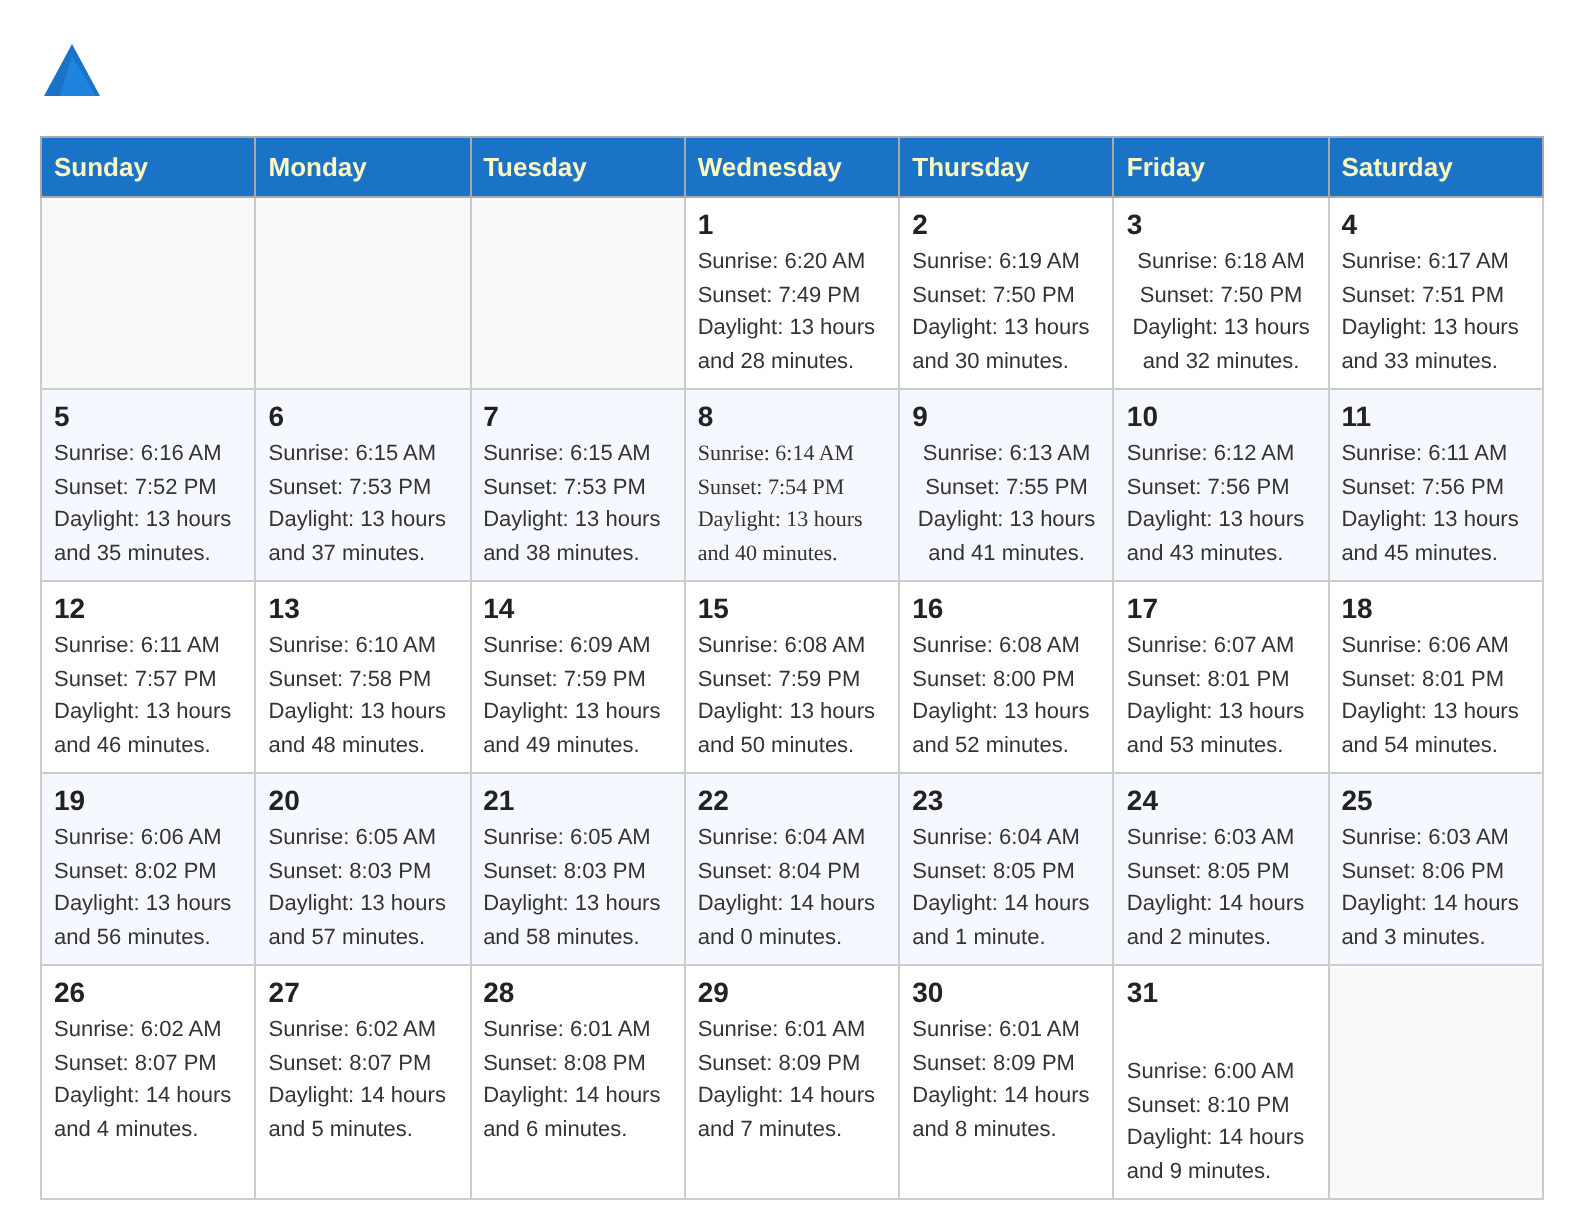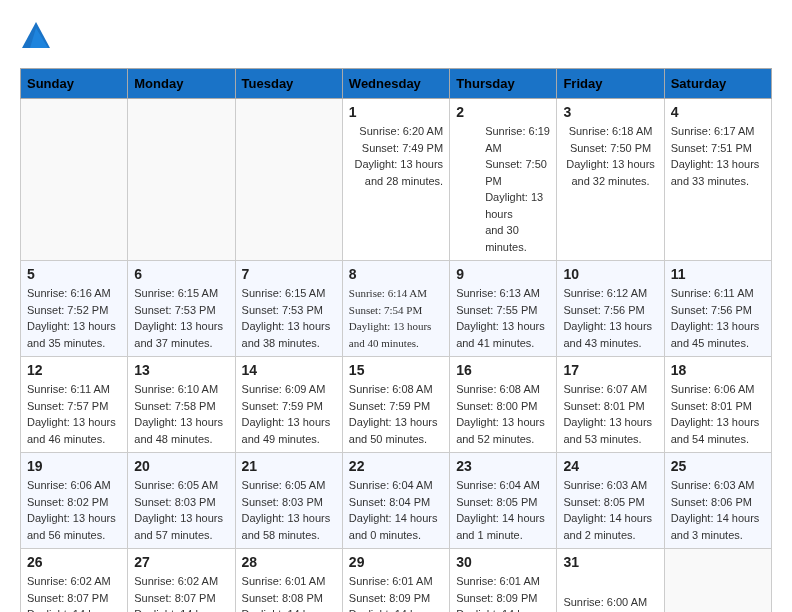--- a/index.html
+++ b/index.html
@@ -42,21 +42,21 @@
     .location-title {
       font-size: 15px;
       color: #444;
     }
     table {
       width: 100%;
       border-collapse: collapse;
     }
     thead tr th {
       background-color: #1a73c7;
-      color: #000000;
+      color: #fef9c3;
       font-size: 13px;
       font-weight: bold;
       padding: 7px 6px;
       text-align: left;
       border: 1px solid #aaa;
     }
     tbody tr td {
       vertical-align: top;
       border: 1px solid #ccc;
       padding: 5px 6px;
@@ -115,28 +115,28 @@
         <th>Saturday</th>
       </tr>
   </thead>
   <tbody id="calendar-body">
   <tr>
         <td class="empty-cell"></td>
         <td class="empty-cell"></td>
         <td class="empty-cell"></td>
         <td>
           <span class="day-num">1</span>
-          <div class="day-info" style="white-space: pre-line; text-align: right;">Sunrise: 6:20 AM
+          <div class="day-info" style="white-space: pre-line;">Sunrise: 6:20 AM
 Sunset: 7:49 PM
 Daylight: 13 hours
 and 28 minutes.</div>
         </td>
         <td>
           <span class="day-num">2</span>
-          <div class="day-info" style="white-space: pre-line; margin-left: 29px;">Sunrise: 6:19 AM
+          <div class="day-info" style="white-space: pre-line;">Sunrise: 6:19 AM
 Sunset: 7:50 PM
 Daylight: 13 hours
 and 30 minutes.</div>
         </td>
         <td>
           <span class="day-num">3</span>
           <div class="day-info" style="white-space: pre-line; text-align: center;">Sunrise: 6:18 AM
 Sunset: 7:50 PM
 Daylight: 13 hours
 and 32 minutes.</div>
@@ -173,21 +173,21 @@
         </td>
         <td>
           <span class="day-num">8</span>
           <div class="day-info" style="white-space: pre-line; font-family: Liberation Serif, serif;">Sunrise: 6:14 AM
 Sunset: 7:54 PM
 Daylight: 13 hours
 and 40 minutes.</div>
         </td>
         <td>
           <span class="day-num">9</span>
-          <div class="day-info" style="white-space: pre-line;">Sunrise: 6:13 AM
+          <div class="day-info" style="white-space: pre-line; text-align: center;">Sunrise: 6:13 AM
 Sunset: 7:55 PM
 Daylight: 13 hours
 and 41 minutes.</div>
         </td>
         <td>
           <span class="day-num">10</span>
           <div class="day-info" style="white-space: pre-line;">Sunrise: 6:12 AM
 Sunset: 7:56 PM
 Daylight: 13 hours
 and 43 minutes.</div>

